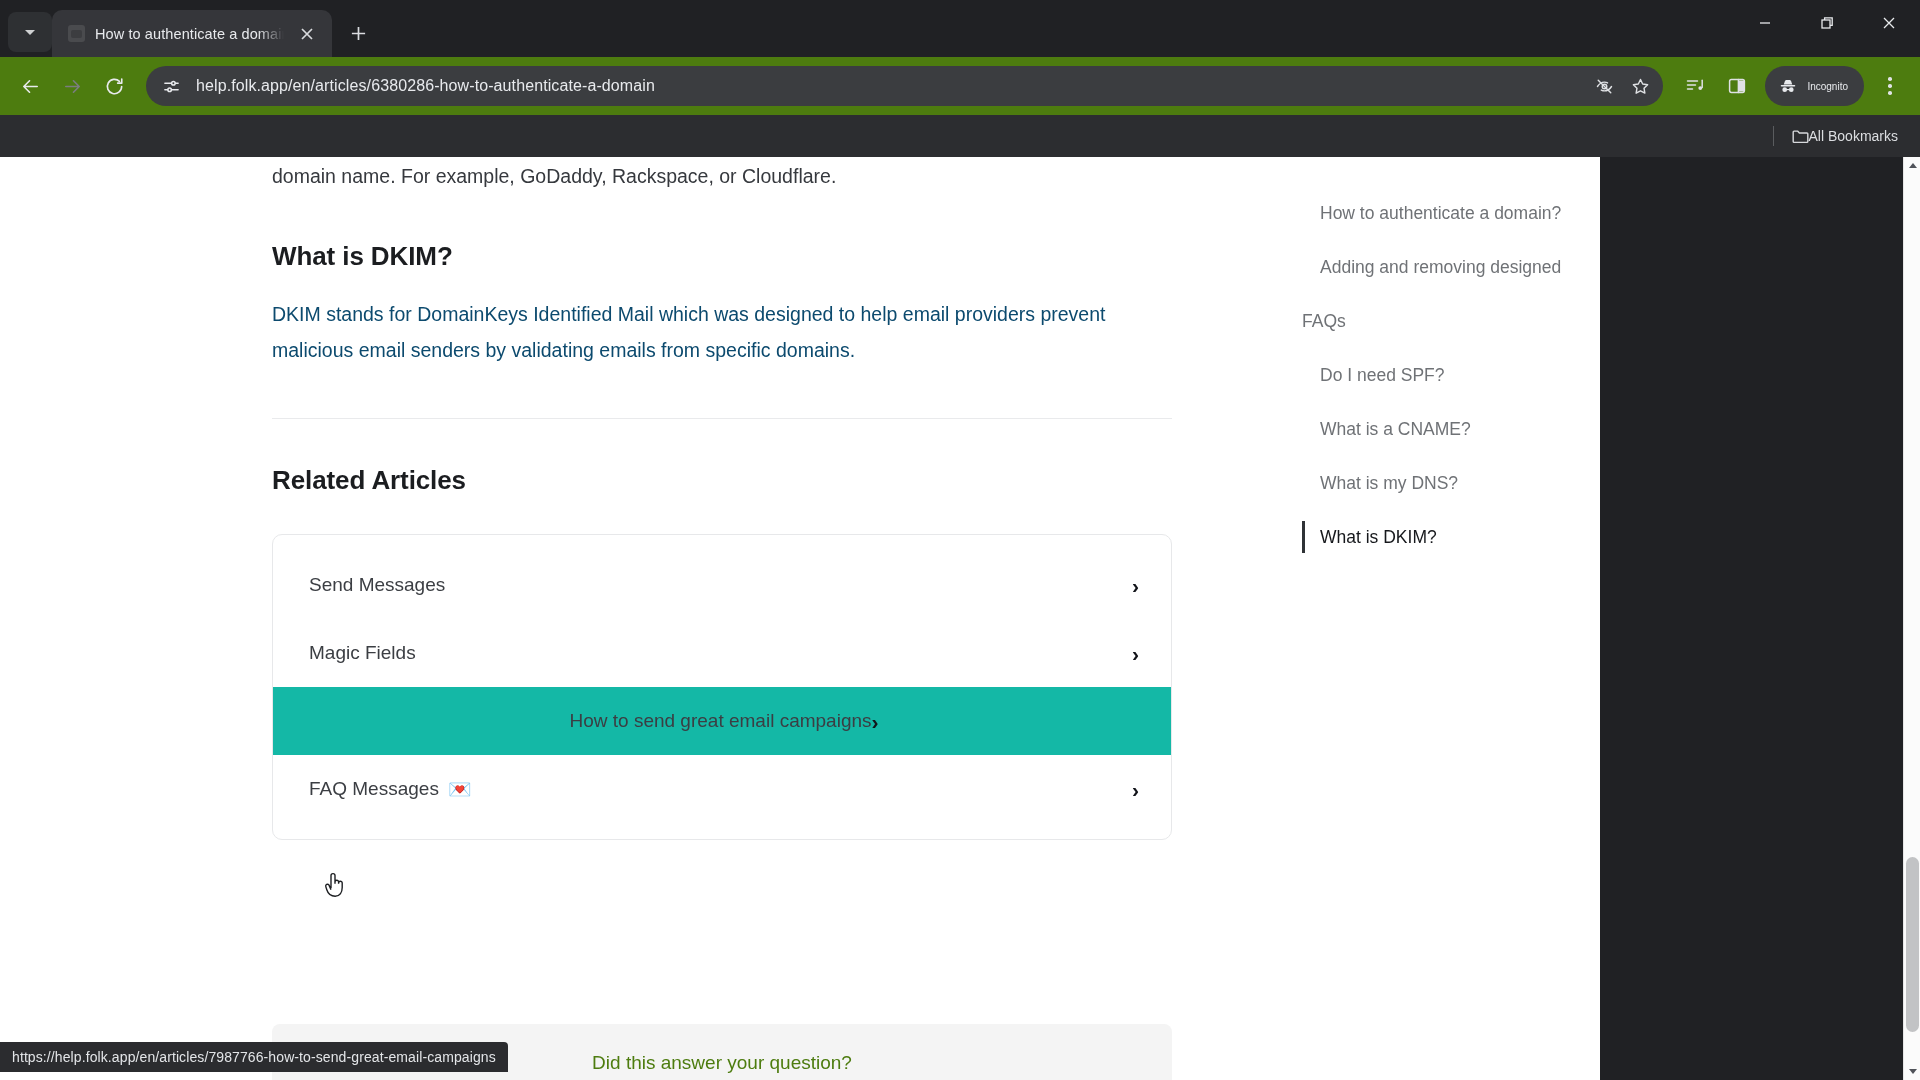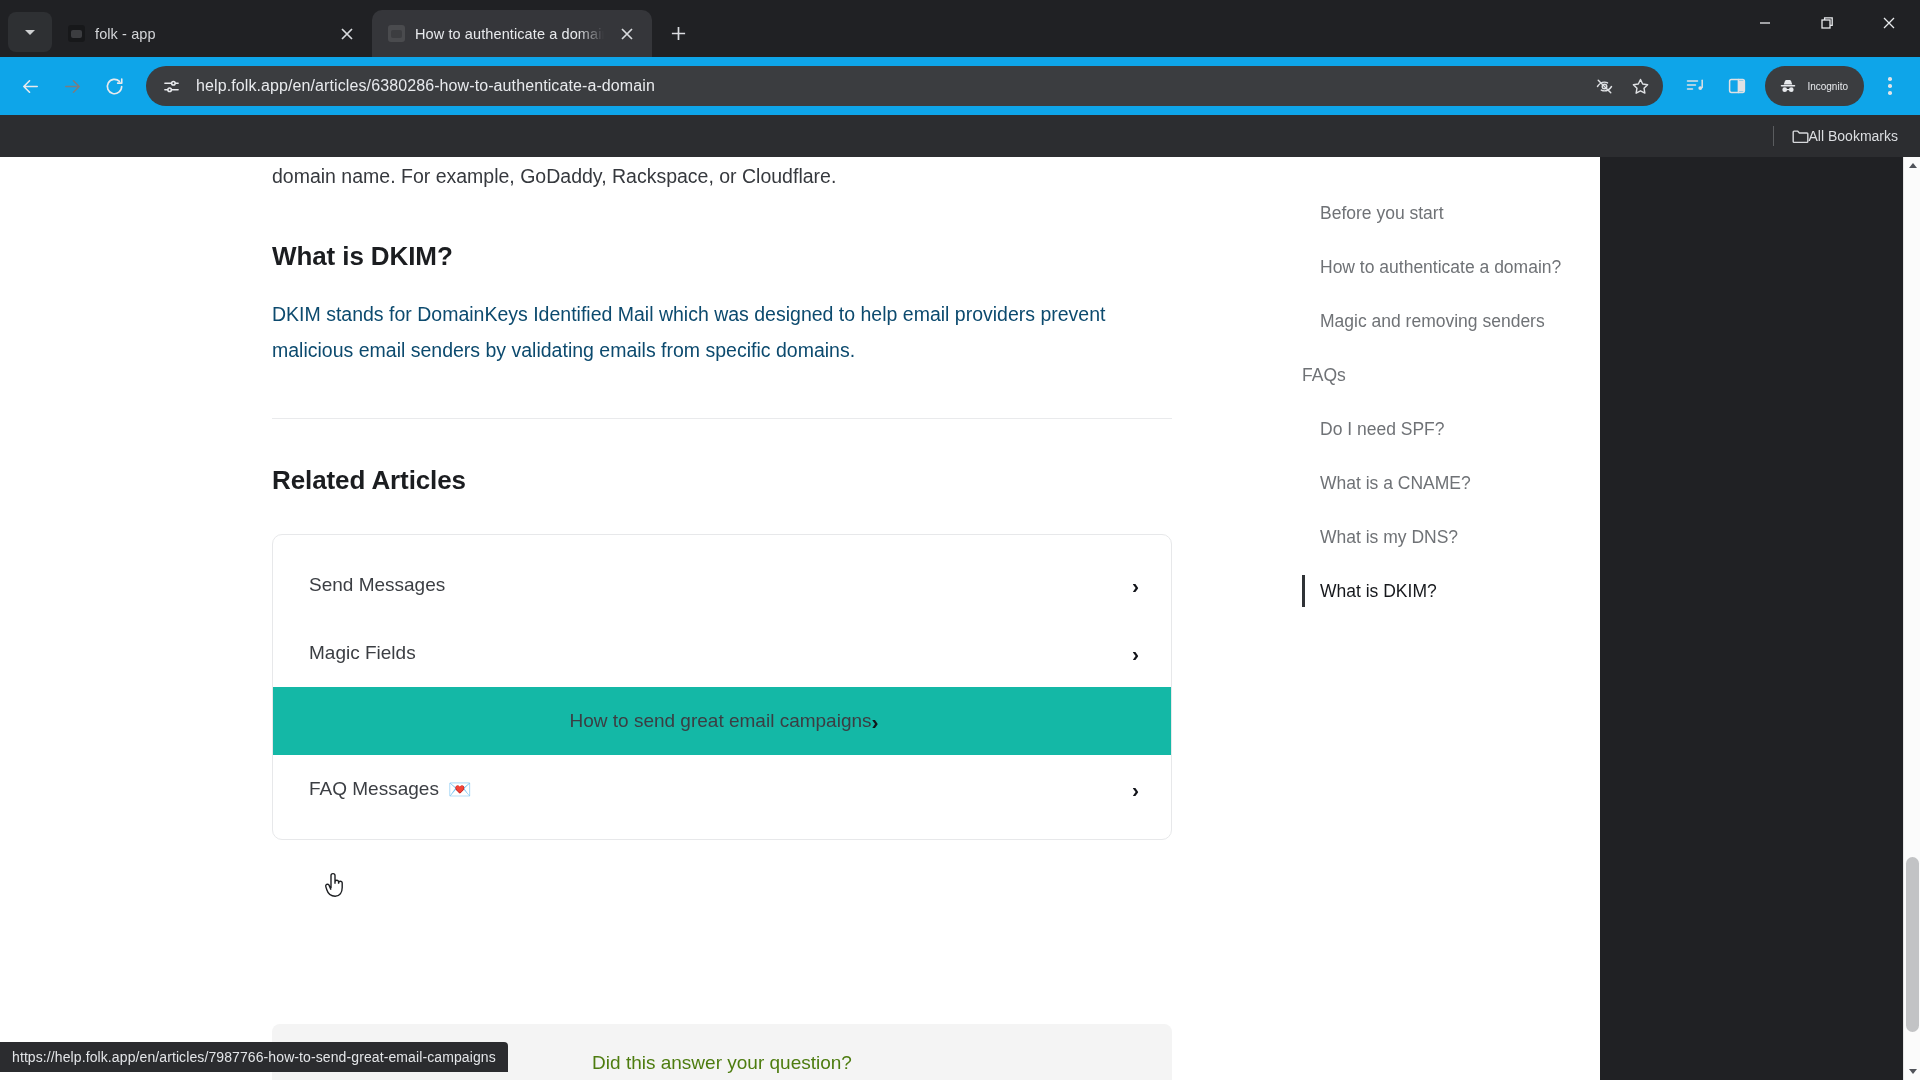--- a/index.html
+++ b/index.html
@@ -57,21 +57,21 @@
     width:36px; height:36px; margin:0 0 6px 8px; border-radius:50%;
     display:flex; align-items:center; justify-content:center; cursor:pointer; flex:none;
   }
   .newtab svg { width:17px; height:17px; stroke:#dadce0; stroke-width:1.8; }
 
   .wincontrols { position:absolute; right:0; top:0; display:flex; height:46px; }
   .winbtn { width:62px; height:46px; display:flex; align-items:center; justify-content:center; cursor:pointer; }
   .winbtn svg { stroke:#e8eaed; fill:none; stroke-width:1.3; }
 
   
-  .toolbar { height:58px; background:#0ea5e9; display:flex; align-items:center; padding:0 10px; gap:2px; }
+  .toolbar { height:58px; background:#4d7c0f; display:flex; align-items:center; padding:0 10px; gap:2px; }
   .navbtn { width:40px; height:40px; border-radius:50%; display:flex; align-items:center; justify-content:center; cursor:pointer; flex:none; }
   .navbtn svg { width:21px; height:21px; stroke:#e8eaed; fill:none; stroke-width:1.7; stroke-linecap:round; stroke-linejoin:round; }
   .navbtn.disabled svg { stroke:#7b7d80; }
 
   .omnibox {
     flex:1; height:40px; margin:0 10px; background:#3b3d40; border-radius:20px;
     display:flex; align-items:center; padding:0 6px 0 8px; cursor:text;
   }
   .omni-lead { width:34px; height:34px; border-radius:50%; display:flex; align-items:center; justify-content:center; flex:none; cursor:pointer; }
   .omni-lead svg { width:17px; height:17px; stroke:#e8eaed; fill:none; stroke-width:1.6; stroke-linecap:round; }
@@ -177,29 +177,20 @@
 
 <div id="browser">
 
   <div class="tabstrip">
     <div class="tab-search">
       <svg viewBox="0 0 16 16">
         <path d="M3 6l5 5 5-5z"></path>
       </svg>
     </div>
 
-    <div class="tab inactive">
-      <div class="tab-favicon"></div>
-      <div class="tab-title">folk - app</div>
-      <div class="tab-close">
-        <svg viewBox="0 0 12 12">
-          <path d="M1 1l10 10M11 1L1 11"></path>
-        </svg>
-      </div>
-    </div>
 
     <div class="tab active">
       <div class="tab-favicon blank"></div>
       <div class="tab-title">How to authenticate a domain?</div>
       <div class="tab-close">
         <svg viewBox="0 0 12 12">
           <path d="M1 1l10 10M11 1L1 11"></path>
         </svg>
       </div>
     </div>
@@ -355,23 +346,22 @@
       <svg class="cursor" viewBox="0 0 26 32">
         <path d="M9 18V5.6a2 2 0 0 1 4 0v8.1m0-1.6a1.8 1.8 0 0 1 3.6 0v1.7m0-.8a1.8 1.8 0 0 1 3.6 0v4.6c0 5-2.6 8.6-7 8.6-4.3 0-7.2-2.6-8.4-6.4l-1-3.2a1.8 1.8 0 0 1 3.1-1.7L9 19.6" fill="#fff" stroke="#1d1f22" stroke-width="1.4" stroke-linejoin="round"></path>
       </svg>
 
       <div class="feedback">
         <div class="fb-q">Did this answer your question?</div>
 
       </div>
 
       <div class="toc">
-        <div class="toc-item">Before you start</div>
         <div class="toc-item">How to authenticate a domain?</div>
-        <div class="toc-item">Magic and removing senders</div>
+        <div class="toc-item">Adding and removing designed</div>
         <div class="toc-item group">FAQs</div>
         <div class="toc-item">Do I need SPF?</div>
         <div class="toc-item">What is a CNAME?</div>
         <div class="toc-item">What is my DNS?</div>
         <div class="toc-item active">What is DKIM?</div>
       </div>
 
     </div>
   </div>
 

